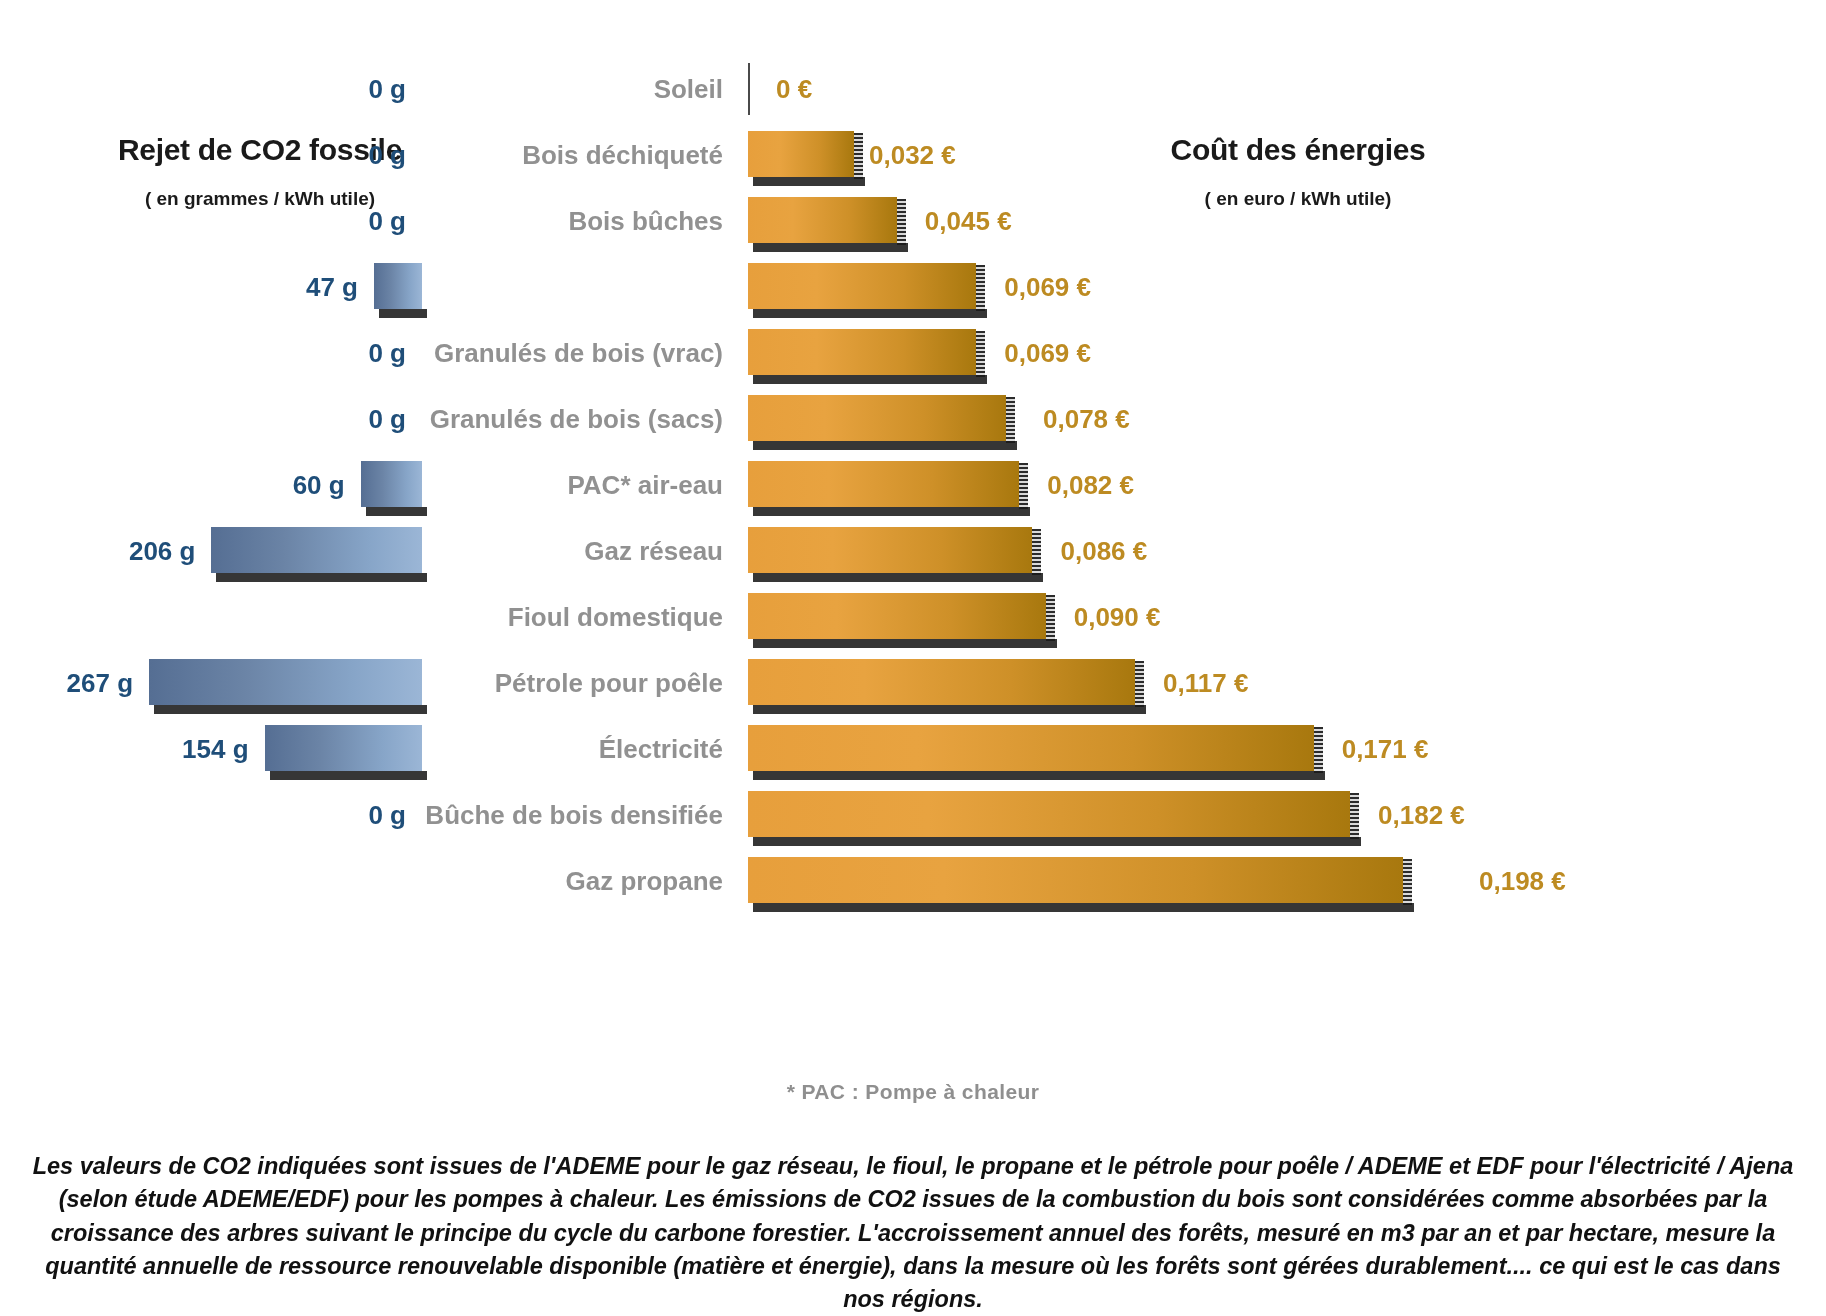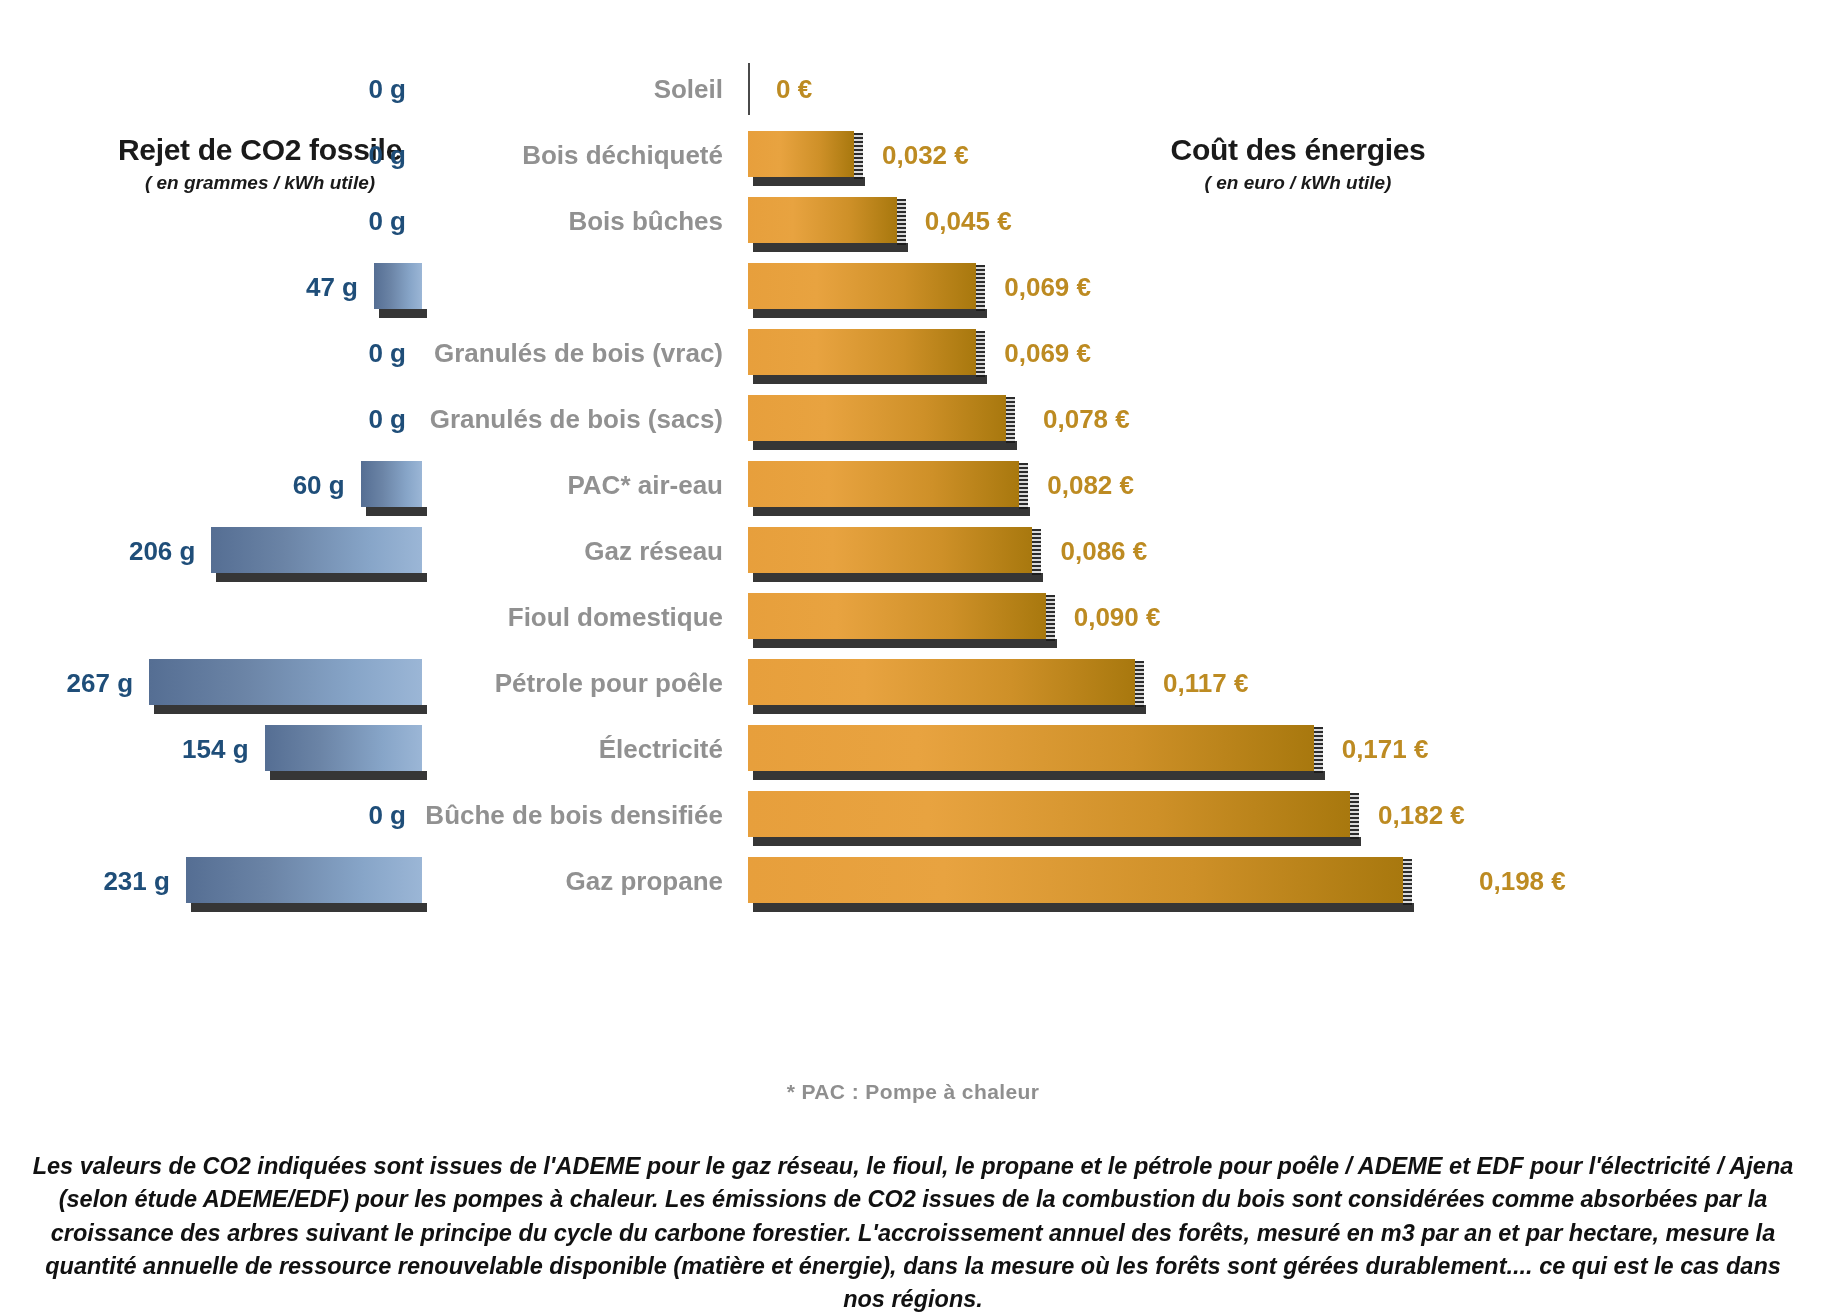--- a/index.html
+++ b/index.html
@@ -30,24 +30,23 @@
   .side-title .t-main {
     font-size: 30px;
     font-weight: bold;
     color: #1a1a1a;
     letter-spacing: -0.3px;
     white-space: nowrap;
     line-height: 1.1;
   }
   .side-title .t-sub {
     font-size: 19px;
-    font-style: italic;
     font-weight: bold;
     color: #1a1a1a;
-    margin-top: 6px;
+    margin-top: 22px;
     white-space: nowrap;
   }
   #title-left  { left: 0px;    top: 133px; }
   #title-right { left: 1038px; top: 133px; }
 
   
   .rows {
     position: absolute;
     left: 0;
     top: 56px;
@@ -230,21 +229,21 @@
         <div class="left-half">
           <div class="co2-label" style="right: 16px;">0 g</div>
         </div>
         <div class="center-label">Bois déchiqueté</div>
         <div class="right-half">
           <div class="bar-orange-wrap" style="width: 105.859px;">
             <div class="bar-orange-inner"></div>
             <div class="bar-orange-cap" style="left: 105.859px;"></div>
             <div class="bar-orange-shadow" style="width: 111.859px;"></div>
           </div>
-          <div class="cost-label" style="left: 134px;">0,032 €</div>
+          <div class="cost-label" style="left: 121px;">0,032 €</div>
         </div>
       </div>
       <div class="row">
         <div class="left-half">
           <div class="co2-label" style="right: 16px;">0 g</div>
         </div>
         <div class="center-label">Bois bûches</div>
         <div class="right-half">
           <div class="bar-orange-wrap" style="width: 148.864px;">
             <div class="bar-orange-inner"></div>
@@ -390,27 +389,20 @@
         <div class="right-half">
           <div class="bar-orange-wrap" style="width: 602.071px;">
             <div class="bar-orange-inner"></div>
             <div class="bar-orange-cap" style="left: 602.071px;"></div>
             <div class="bar-orange-shadow" style="width: 608.071px;"></div>
           </div>
           <div class="cost-label" style="left: 630.071px;">0,182 €</div>
         </div>
       </div>
       <div class="row">
-        <div class="left-half">
-          <div class="bar-blue-wrap" style="width: 236.114px;">
-            <div class="bar-blue-inner"></div>
-            <div class="bar-blue-shadow" style="width: 236.114px;"></div>
-          </div>
-          <div class="co2-label" style="right: 252.114px;">231 g</div>
-        </div>
         <div class="center-label">Gaz propane</div>
         <div class="right-half">
           <div class="bar-orange-wrap" style="width: 655px;">
             <div class="bar-orange-inner"></div>
             <div class="bar-orange-cap" style="left: 655px;"></div>
             <div class="bar-orange-shadow" style="width: 661px;"></div>
           </div>
           <div class="cost-label" style="left: 683px; margin-left: 48px;">0,198 €</div>
         </div>
       </div>

